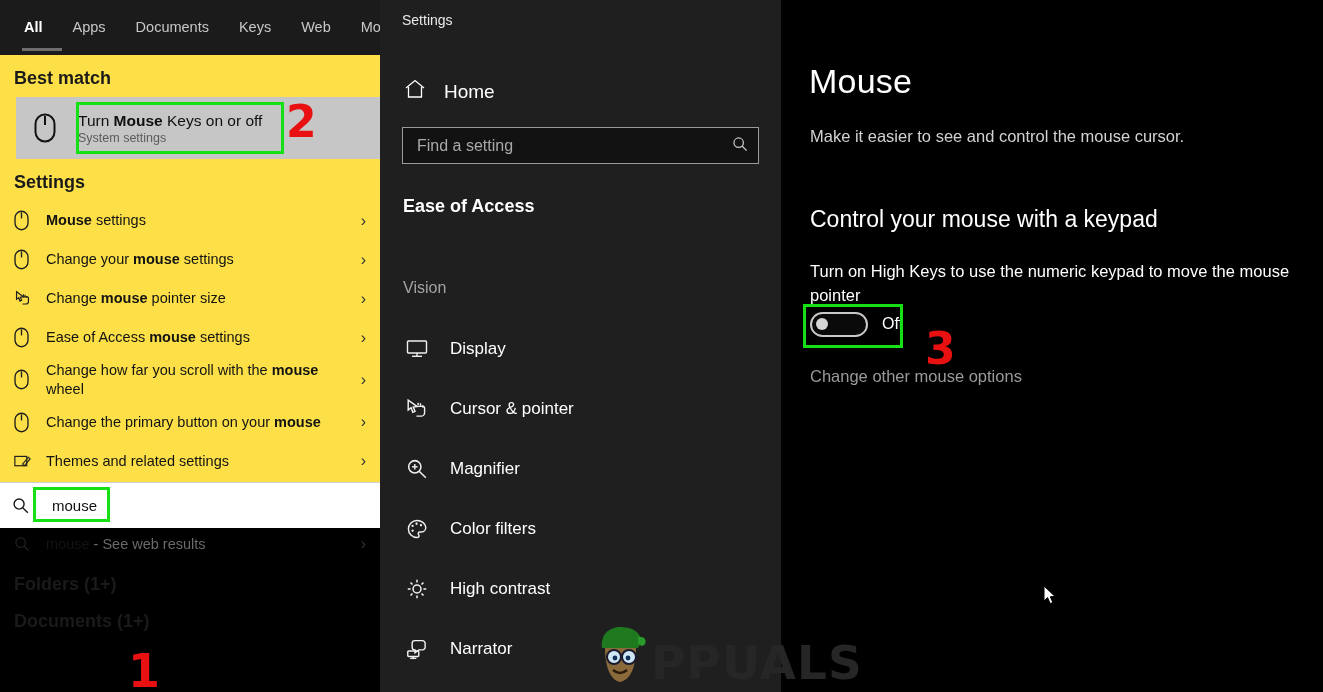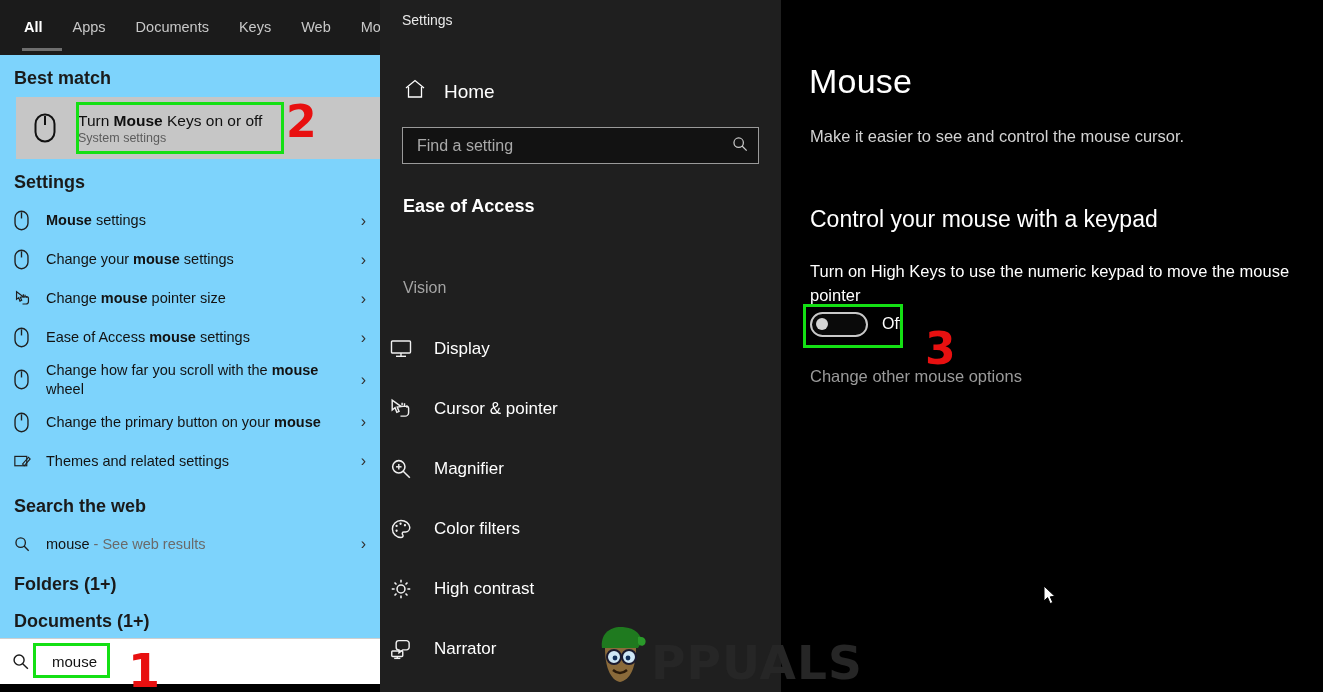--- a/index.html
+++ b/index.html
@@ -7,22 +7,22 @@
     width: 1323px; height: 692px;
     background: #000;
     font-family: "Liberation Sans", sans-serif;
     overflow: hidden;
   }
   .screen { position: relative; width: 1323px; height: 692px; }
 
   
   .search-flyout {
     position: absolute; left: 0; top: 0;
-    width: 380px; height: 684px;
-    background: #7dd3fc;
+    width: 380px; height: 528px;
+    background: #fde047;
   }
   .tabbar {
     height: 55px; background: #1b1b1b;
     display: flex; align-items: center;
     padding-left: 22px; gap: 26px;
     position: relative;
     overflow: hidden;
   }
   .tab {
     color: #c8c8c8; font-size: 14.5px; line-height: 1;
@@ -103,21 +103,21 @@
   .nav-section-bold {
     color: #ffffff; font-weight: bold; font-size: 18px;
     padding: 32px 0 0 23px;
   }
   .nav-group {
     color: #a3a3a3; font-size: 16px; padding: 62px 16px 0 23px;
   }
   .nav-items { margin-top: 22px; }
   .nav-item {
     display: flex; align-items: center; gap: 20px;
-    height: 60px; padding-left: 8px;
+    height: 60px; padding-left: 24px;
     color: #ffffff; font-size: 17px;
   }
   .nav-ico { width: 26px; flex: 0 0 26px; display:flex; align-items:center; justify-content:center; color: #f0f0f0;}
 
   
   .content {
     position: absolute; left: 781px; top: 0;
     width: 542px; height: 692px; background: #000000;
     color: #ffffff;
   }

